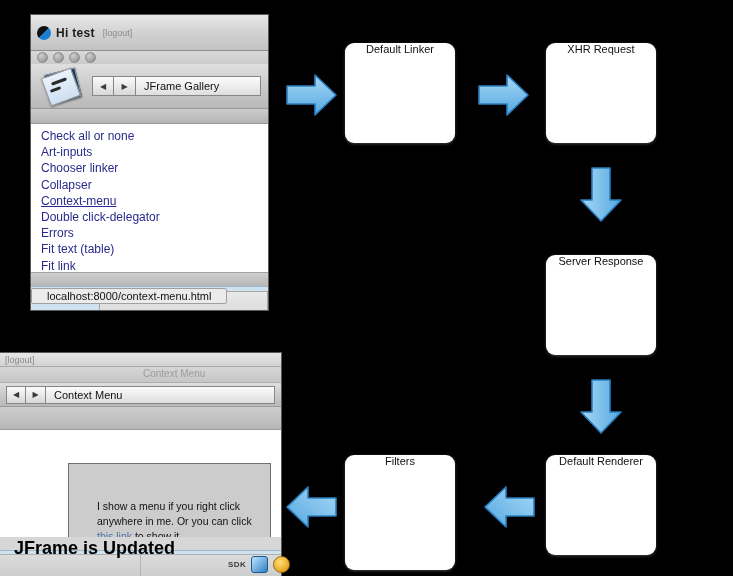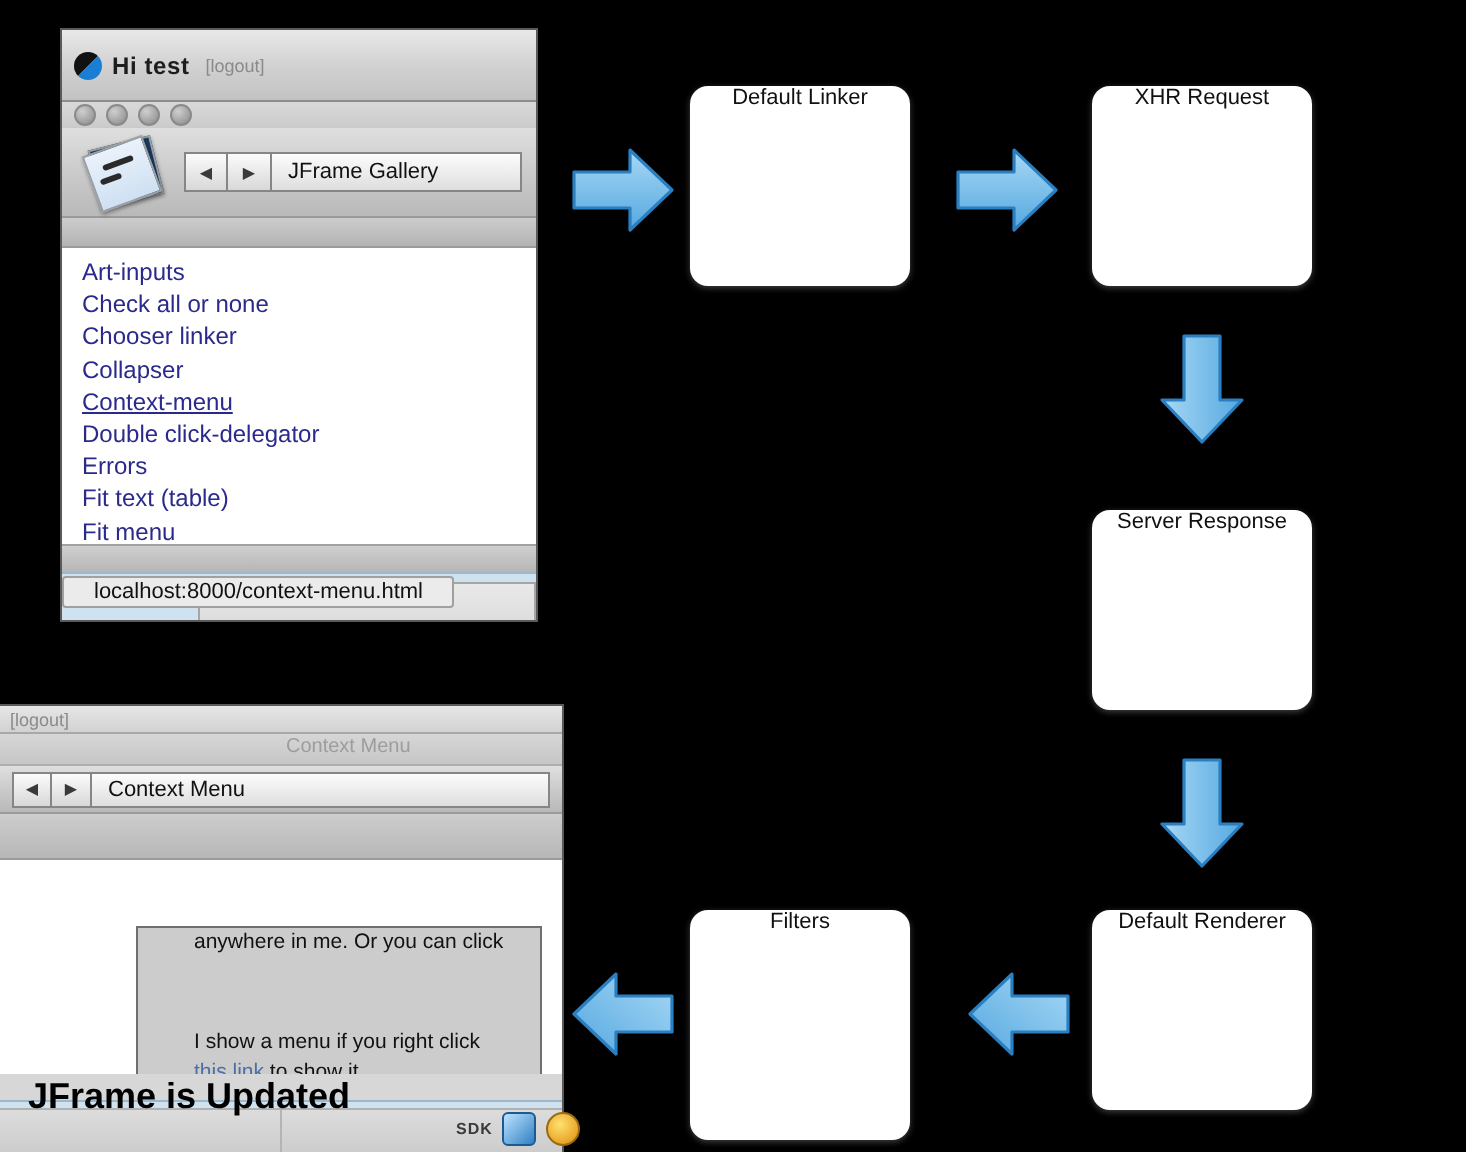--- a/index.html
+++ b/index.html
@@ -248,29 +248,29 @@
         <span class="navbtn">◀</span>
         <span class="navbtn mid">▶</span>
         <span class="crumbfield">JFrame Gallery</span>
       </span>
     </div>
 
     <div class="subbar"></div>
 
     <div class="content" style="height:148px;">
       <div class="linklist">
+        <a href="#">Check all or none</a>
         <a href="#">Art-inputs</a>
-        <a href="#">Check all or none</a>
         <a href="#">Chooser linker</a>
         <a href="#">Collapser</a>
         <a href="#" class="active">Context-menu</a>
         <a href="#">Double click-delegator</a>
         <a href="#">Errors</a>
         <a href="#">Fit text (table)</a>
-        <a href="#">Fit menu</a>
+        <a href="#">Fit link</a>
       </div>
 
     </div>
 
     <div class="hbar"></div>
     <div class="bluestrip" style="height:4px;"></div>
     <div class="wellrow" style="height:24px;">
       <div class="well" style="width:68px;background:#cfe2ef;border:none;"></div>
       <div class="well" style="flex:1;"></div>
     </div>
@@ -293,22 +293,22 @@
         <span class="navbtn" style="width:20px;">◀</span>
         <span class="navbtn mid" style="width:20px;">▶</span>
         <span class="crumbfield">Context Menu</span>
       </span>
     </div>
 
     <div style="height:22px;background:linear-gradient(to bottom,#cdcdcd,#b7b7b7);border-bottom:1px solid #9b9b9b;"></div>
 
     <div class="content" style="height:107px;position:relative;">
       <div class="panel" style="position:absolute;left:68px;top:33px;width:203px;height:88px;">
+        <p style="margin:35px 0 0 28px;">I show a menu if you right click</p>
         <p style="margin-left:28px;">anywhere in me. Or you can click</p>
-        <p style="margin:35px 0 0 28px;">I show a menu if you right click</p>
         <p style="margin-left:28px;">
           <a href="#">this link</a><span> to show it.</span>
         </p>
       </div>
     </div>
 
     <div class="bluestrip" style="height:4px;position:absolute;left:0;bottom:22px;width:100%;"></div>
     <div style="position:absolute;left:0;bottom:0;width:100%;height:22px;background:linear-gradient(to bottom,#dcdcdc,#cccccc);border-top:1px solid #b0b0b0;"></div>
     <div style="position:absolute;left:140px;bottom:0;width:1px;height:22px;background:#b4b4b4;"></div>
   </div>

